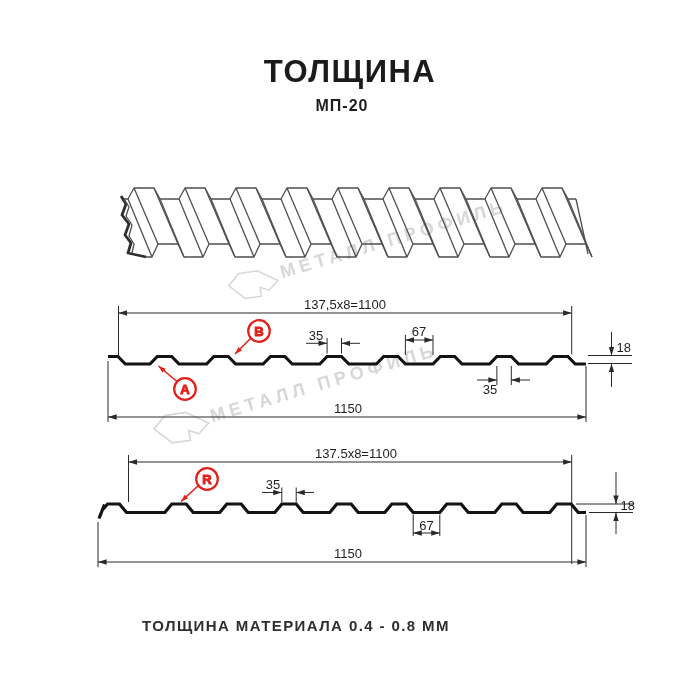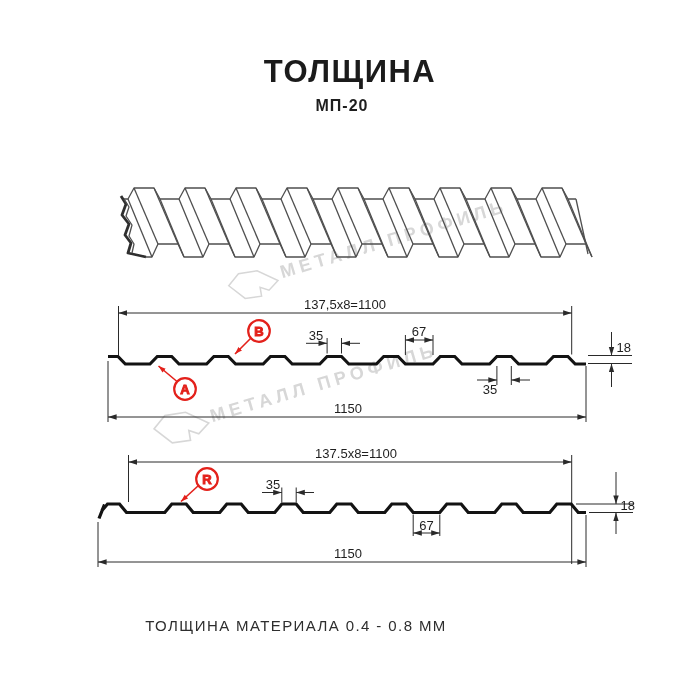--- a/index.html
+++ b/index.html
@@ -3,21 +3,21 @@
 <meta charset="utf-8">
 <style>
   html,body{margin:0;padding:0;}
   body{width:700px;height:700px;background:#ffffff;font-family:"Liberation Sans",sans-serif;}
   #stage{position:relative;width:700px;height:700px;background:#fff;overflow:hidden;}
   .title{position:absolute;left:0;top:54px;width:700px;text-align:center;
          font-size:31px;font-weight:800;letter-spacing:1.5px;color:#1b1b1b;}
   .subtitle{position:absolute;left:0;top:97px;width:684px;text-align:center;
          font-size:16px;font-weight:700;letter-spacing:1px;color:#1e1e1e;}
   .footer{position:absolute;left:0;top:617px;width:592px;text-align:center;
-         font-size:15px;font-weight:400;letter-spacing:1.4px;color:#2e2e2e;}
+         font-size:15px;font-weight:700;letter-spacing:1.4px;color:#2e2e2e;}
   .wm{position:absolute;z-index:0;color:#d7d7d7;font-weight:700;font-size:18px;
       letter-spacing:4.5px;white-space:nowrap;transform:rotate(-16.5deg);}
   #wm1{left:284px;top:262px;height:22px;transform-origin:left bottom;}
   #wm2{left:214px;top:406px;height:22px;transform-origin:left bottom;}
   .wm-logo{position:absolute;z-index:0;}
   #wmlogo1{left:225px;top:264px;}
   #wmlogo2{left:150px;top:406px;}
   svg.draw{position:absolute;left:0;z-index:1;}
   #svg3d{top:170px;}
   #svgS1{top:295px;}

